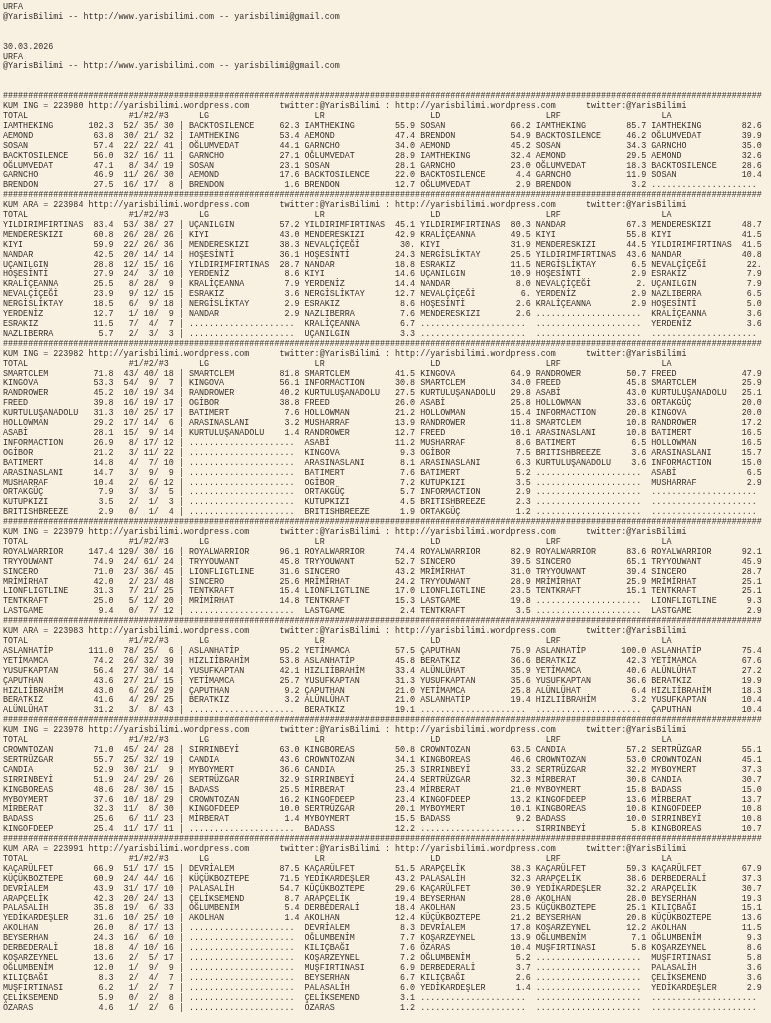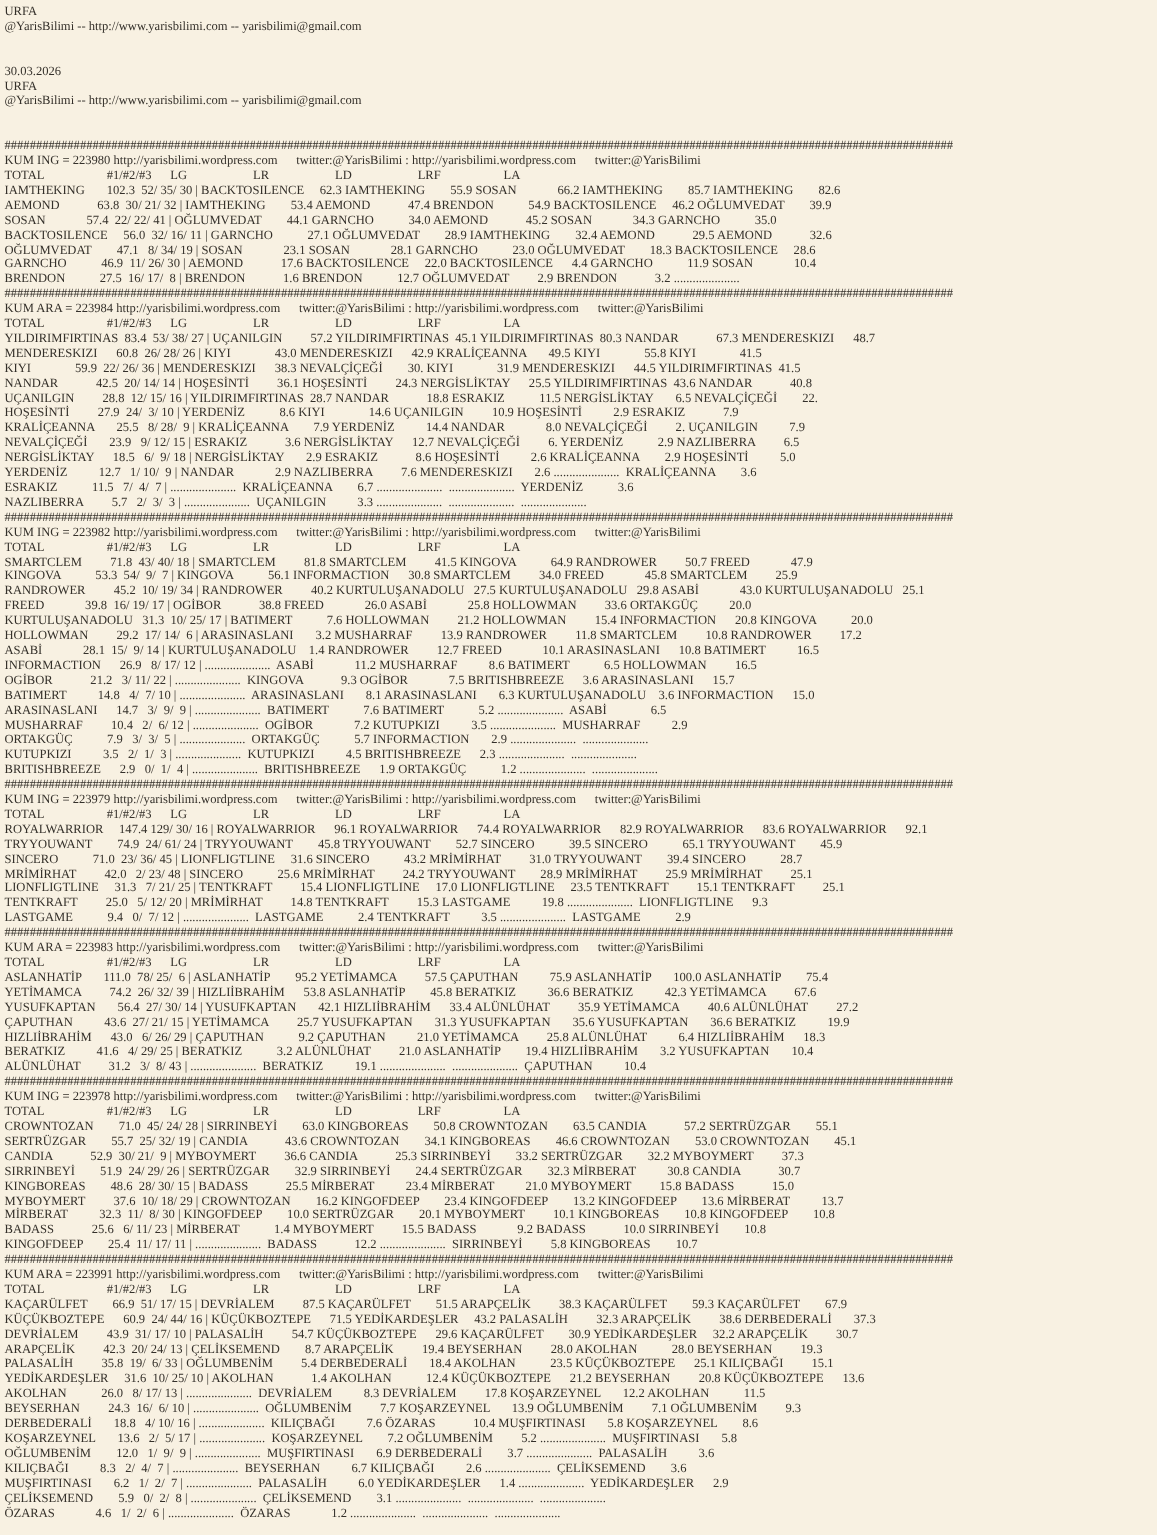--- a/index.html
+++ b/index.html
@@ -9,21 +9,21 @@
   html,body{margin:0;padding:0;}
   body{
     background:var(--bg);
     width:771px;
     height:1023px;
     overflow:hidden;
   }
   pre#report{
     margin:0;
     padding:3px 0 0 3px;
-    font-family:Liberation Serif, serif;
+    font-family:Liberation Mono, monospace;
     font-size:8.4px;
     line-height:9.9px;
     color:var(--ink);
     white-space:pre;
     letter-spacing:0px;
   }
 </style>
 </head>
 <body>
 

